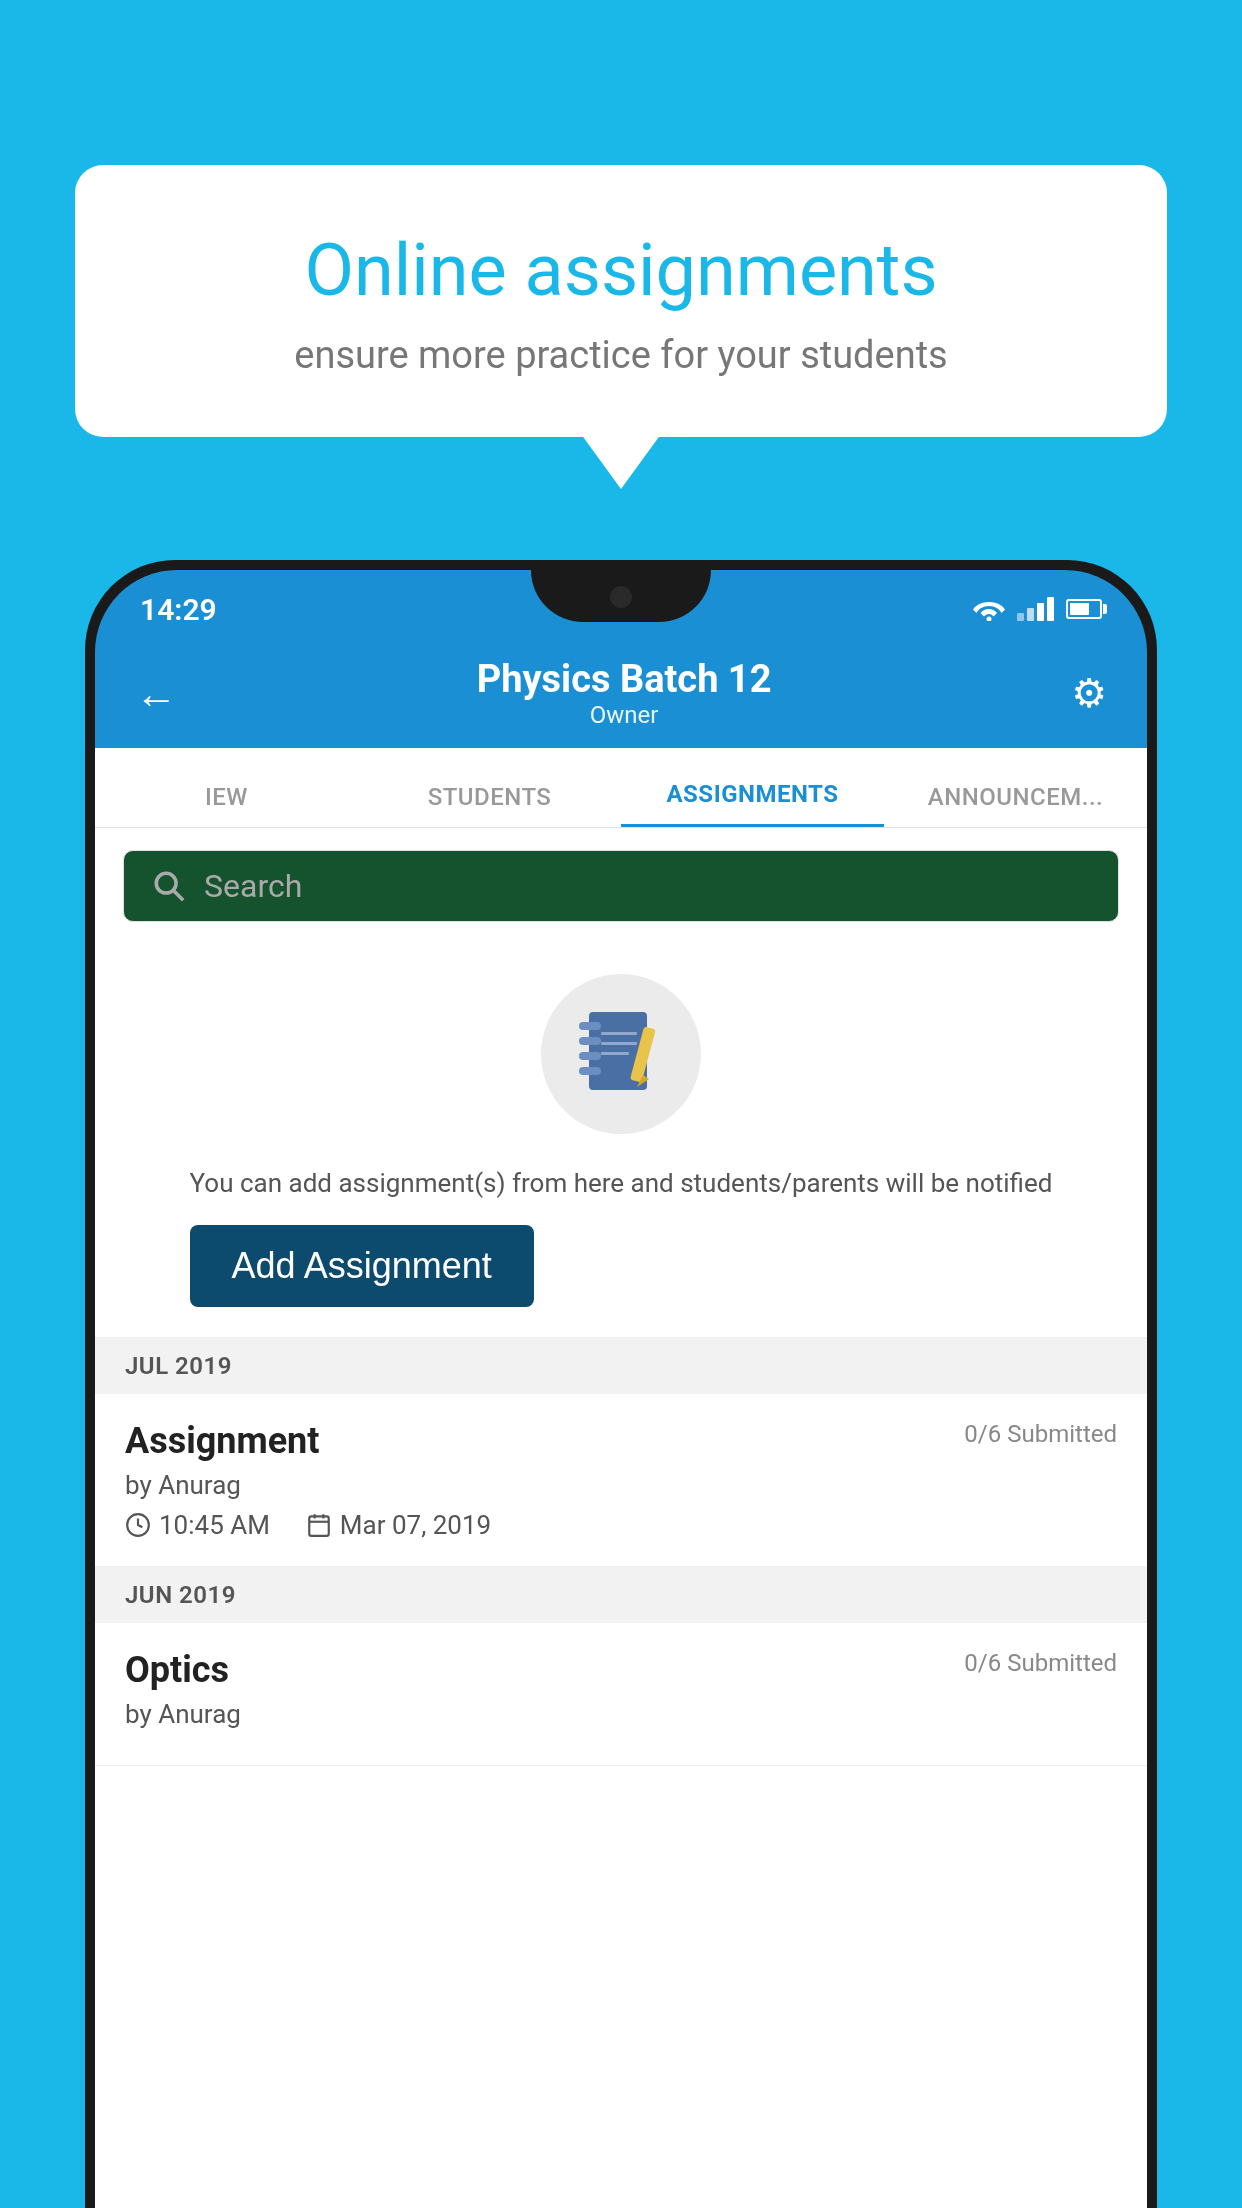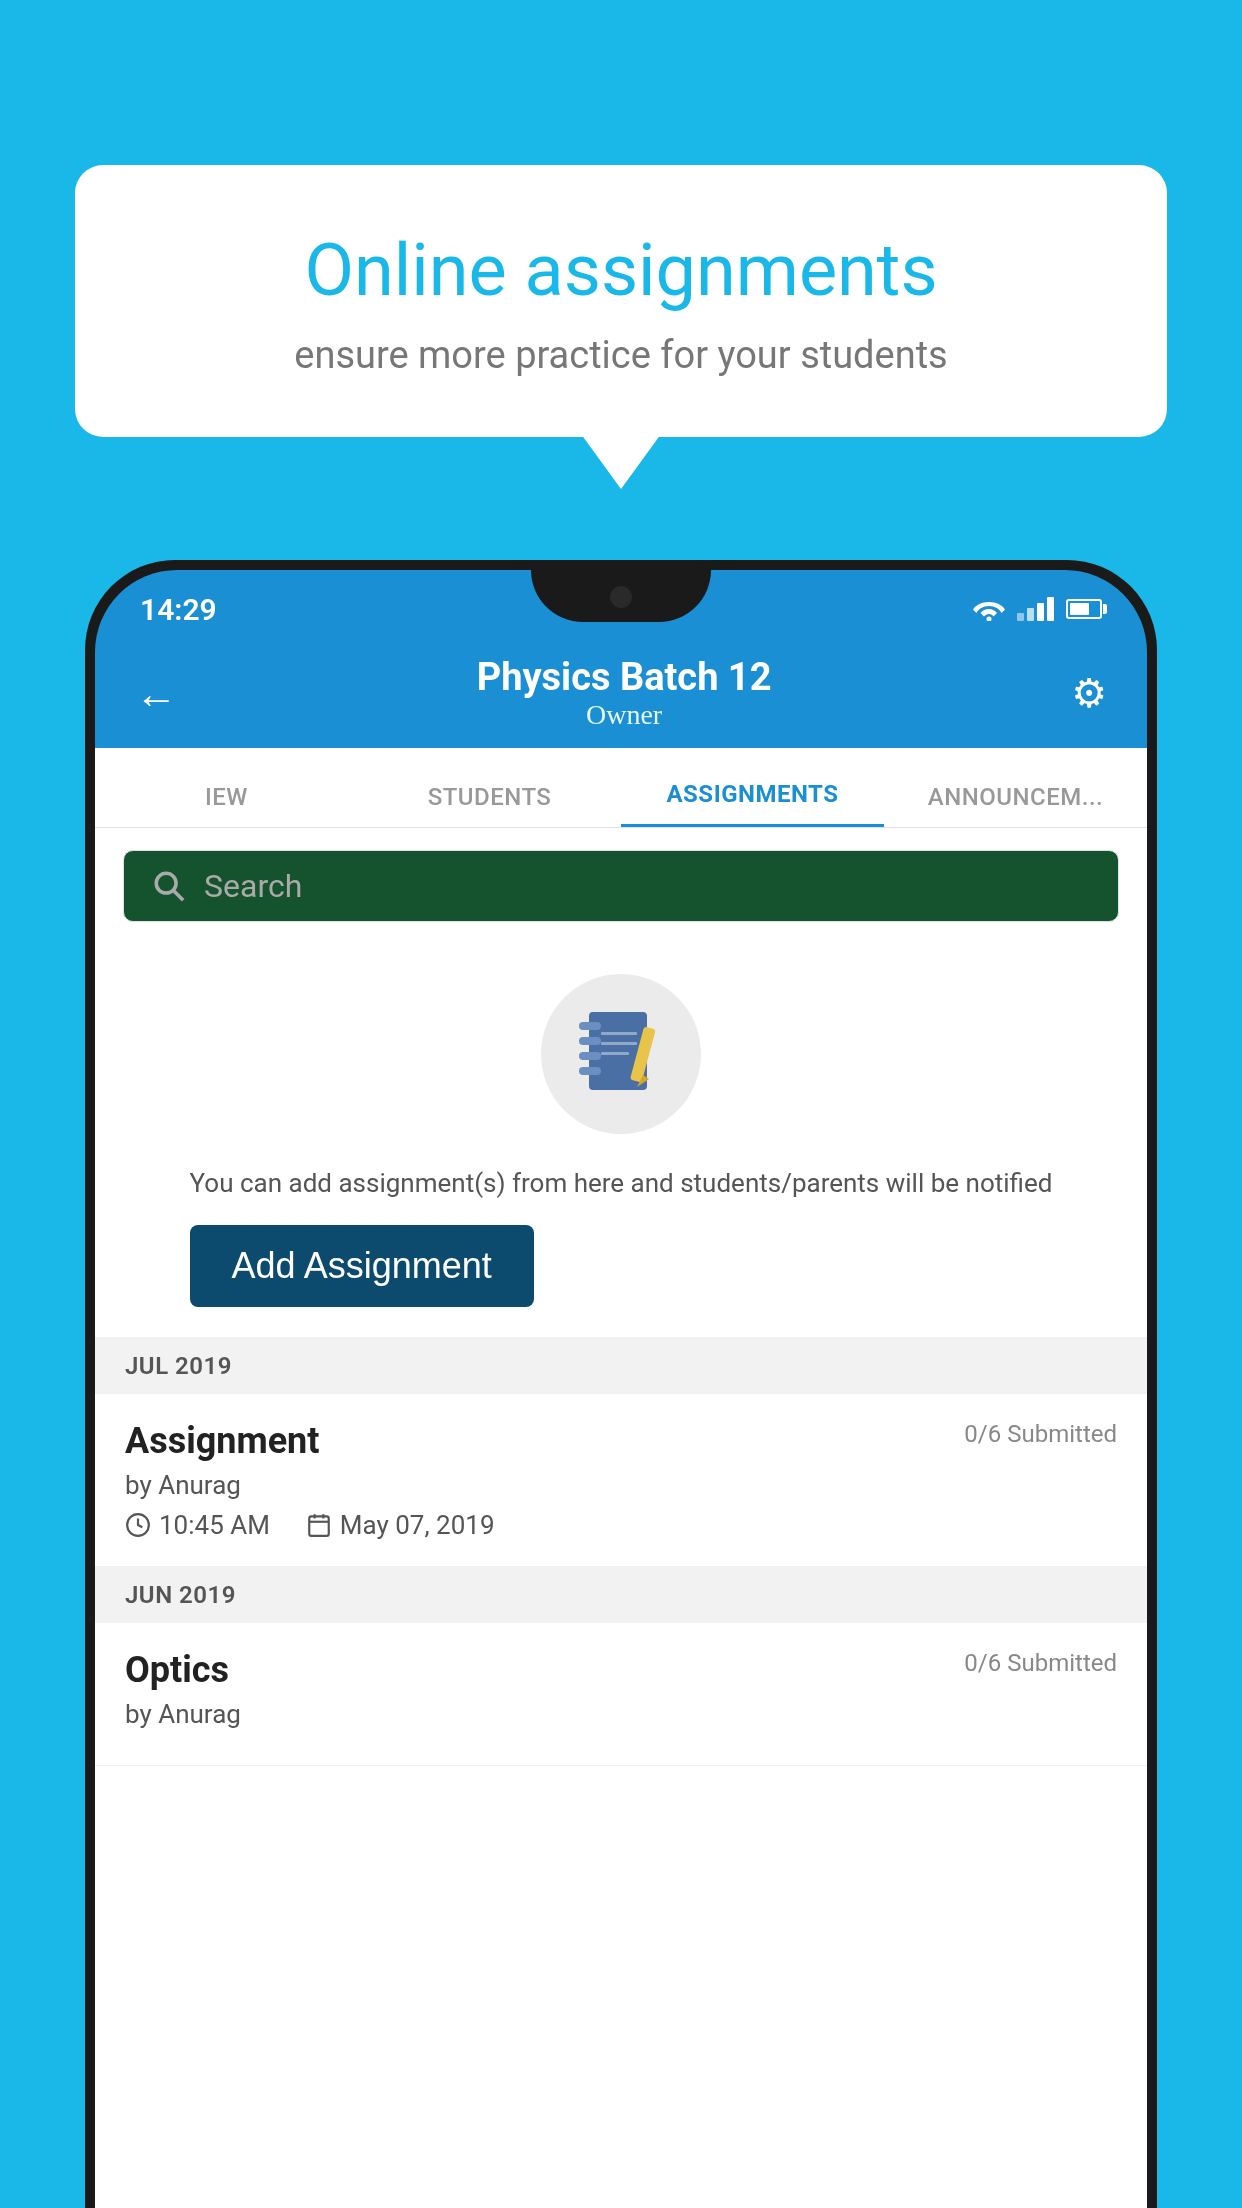--- a/index.html
+++ b/index.html
@@ -186,22 +186,21 @@
     }
 
     .header-title {
       color: white;
       font-size: 38px;
       font-weight: 700;
     }
 
     .header-subtitle {
       color: rgba(255,255,255,0.9);
-      font-size: 28px;
-      font-family: Liberation Serif, serif;
+      font-size: 24px;
     }
 
     .settings-icon {
       color: white;
       font-size: 40px;
     }
 
     
     .tab-bar {
       background: white;
@@ -466,21 +465,21 @@
             </svg>
             <span>10:45 AM</span>
           </div>
           <div class="meta-item">
             <svg width="26" height="26" viewBox="0 0 24 24" fill="none" stroke="#555" stroke-width="2">
               <rect x="3" y="4" width="18" height="18" rx="2"></rect>
               <line x1="3" y1="9" x2="21" y2="9"></line>
               <line x1="8" y1="2" x2="8" y2="6"></line>
               <line x1="16" y1="2" x2="16" y2="6"></line>
             </svg>
-            <span>May 07, 2019</span>
+            <span>Mar 07, 2019</span>
           </div>
         </div>
       </div>
 
       <div class="section-header">JUN 2019</div>
 
       <div class="assignment-item">
         <div class="assignment-row1">
           <span class="assignment-name">Optics</span>
           <span class="assignment-submitted">0/6 Submitted</span>

